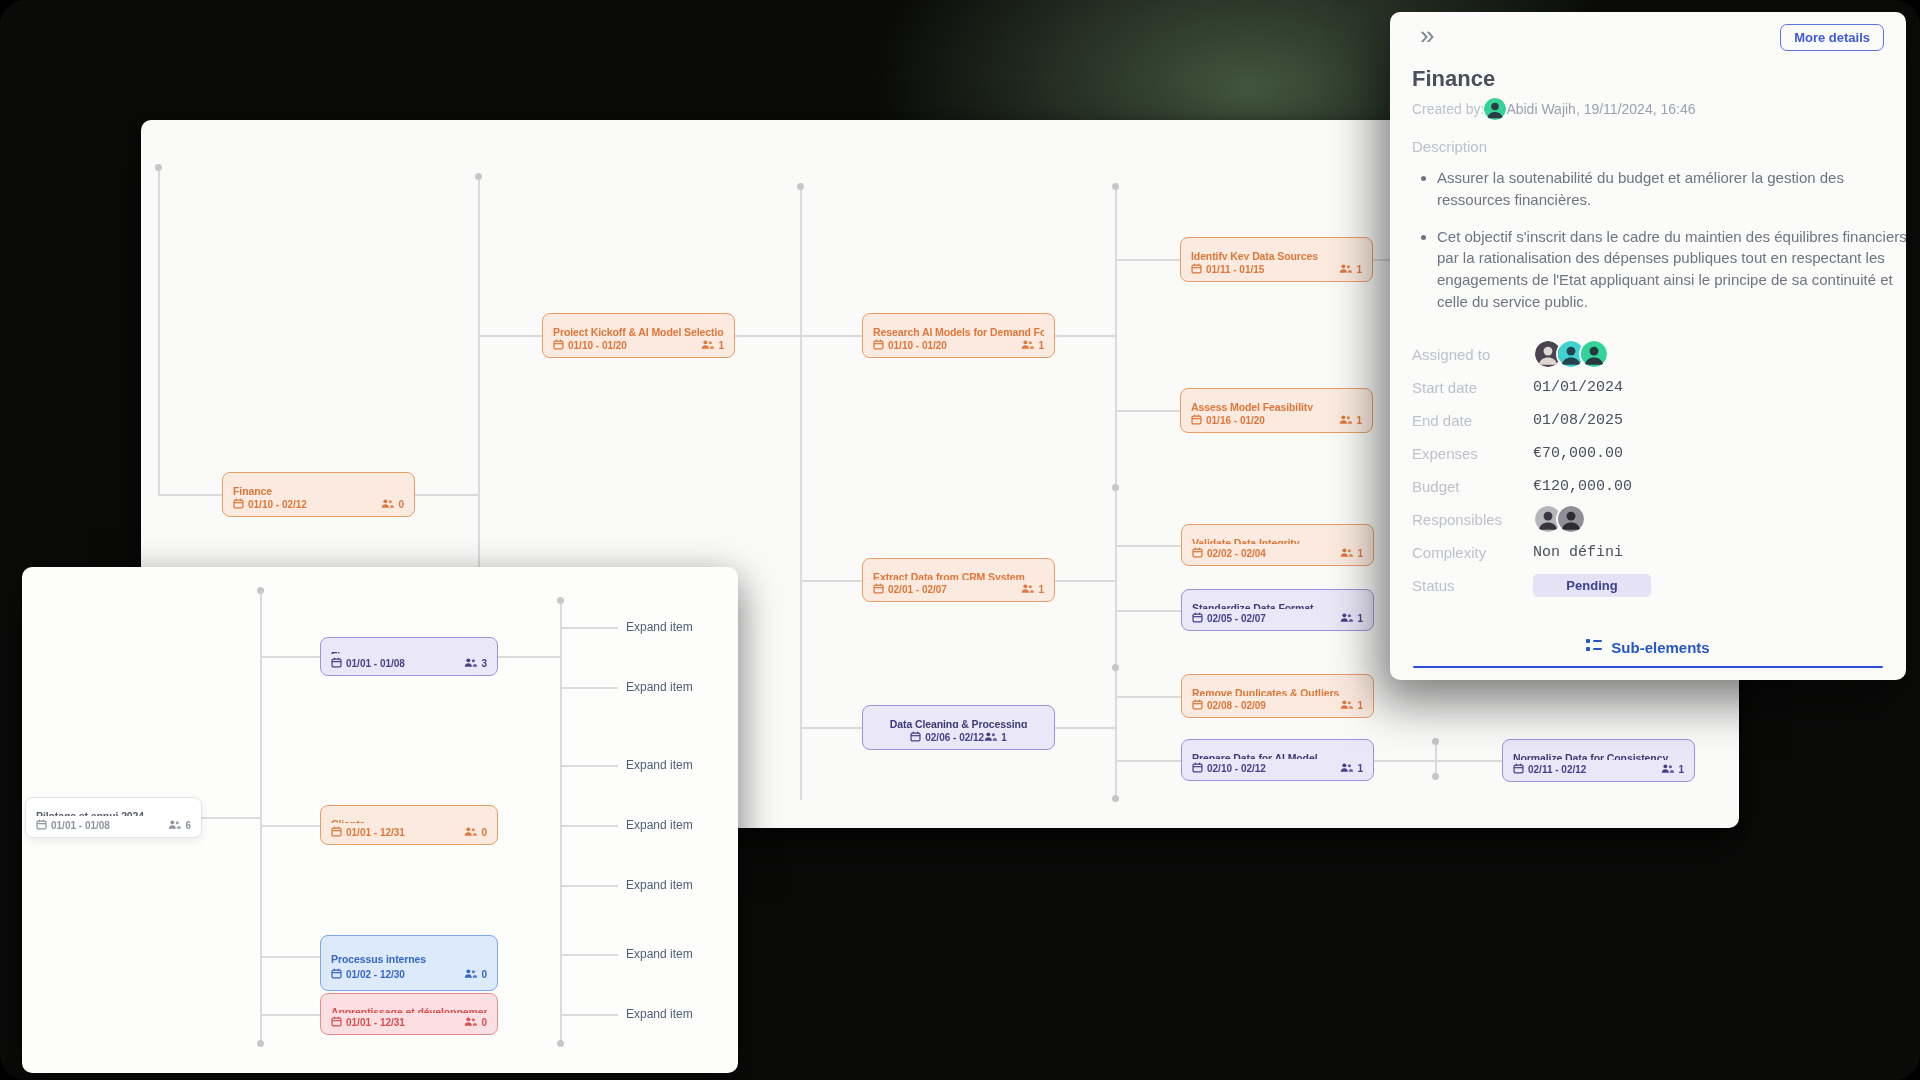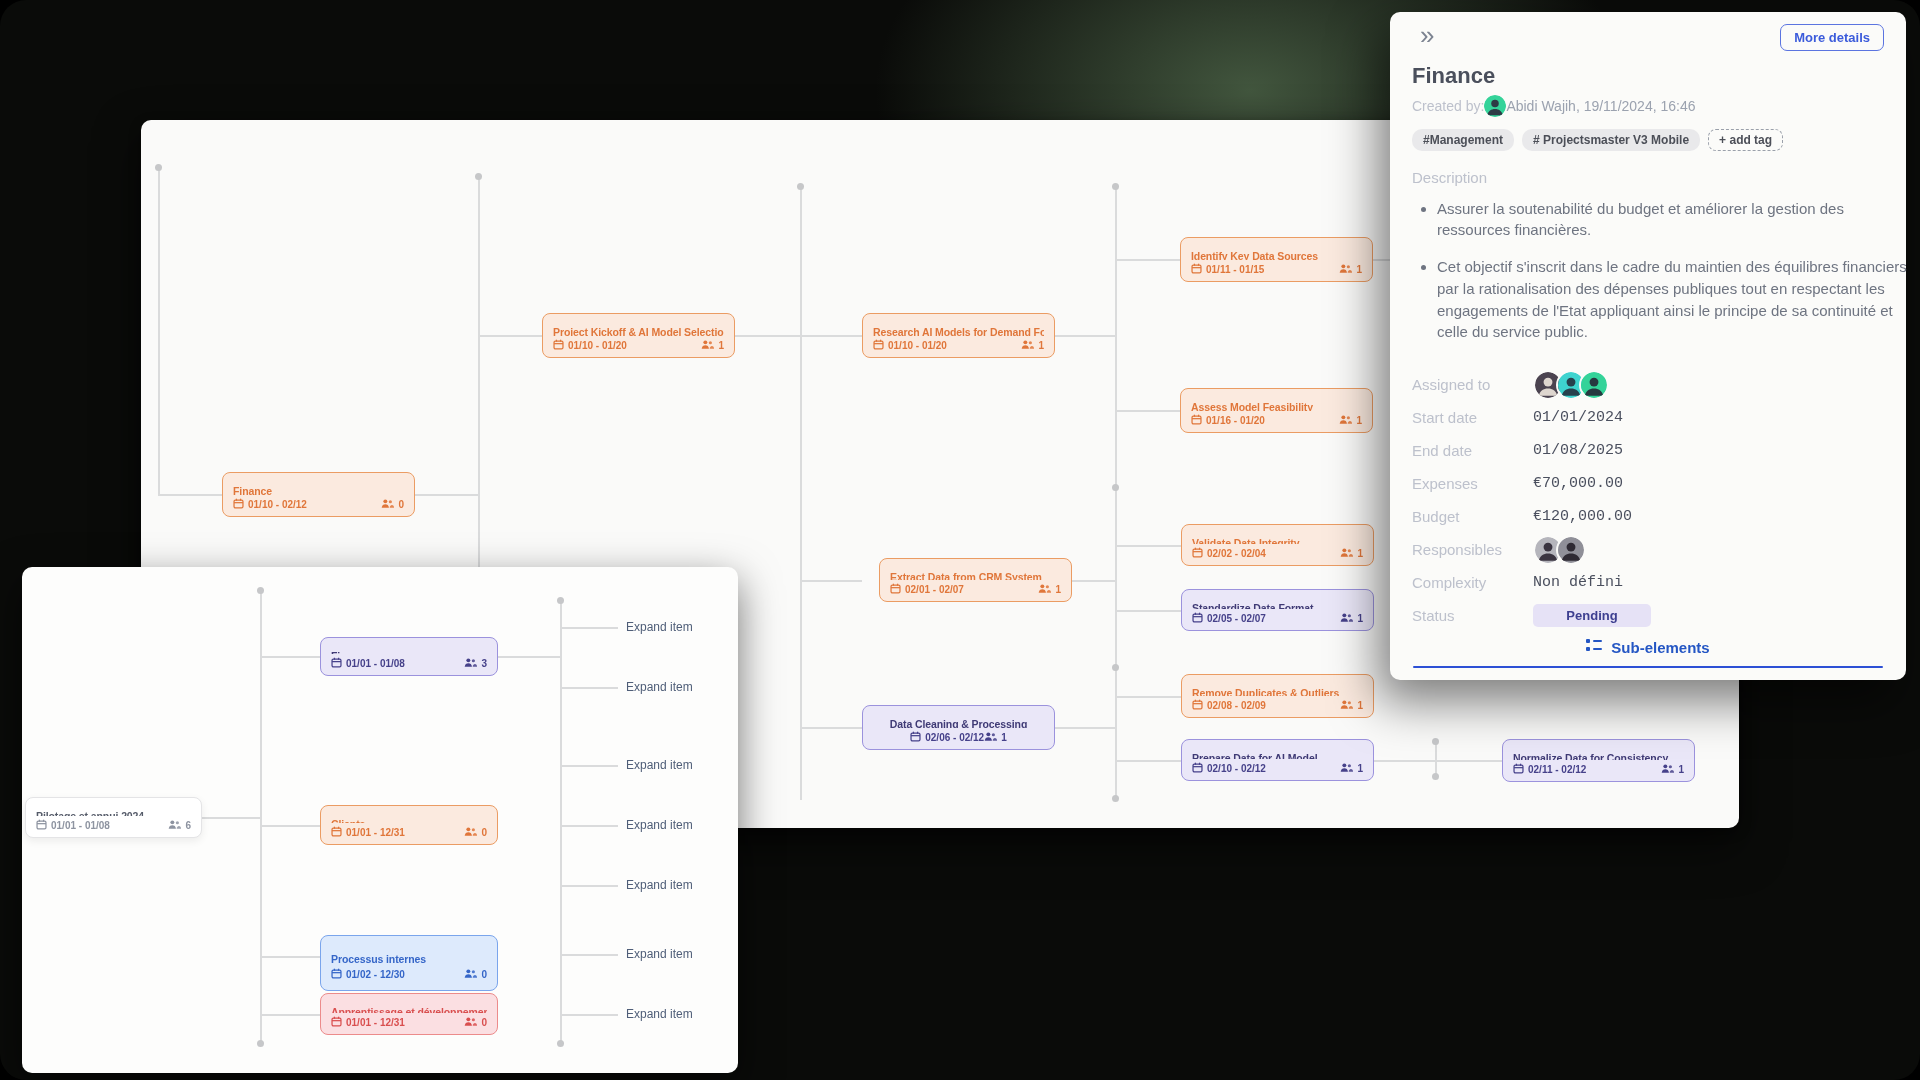--- a/index.html
+++ b/index.html
@@ -208,21 +208,21 @@
               <span><svg width="13" height="11" viewBox="0 0 18 14" fill="currentColor">
                   <circle cx="6" cy="4" r="2.7"></circle>
                   <path d="M1 13c.3-3.2 2.3-4.8 5-4.8s4.7 1.6 5 4.8z"></path>
                   <circle cx="13" cy="4.6" r="2.2" opacity=".85"></circle>
                   <path d="M12 13c.3-2.4 1.6-3.8 3.2-3.8 1.3 0 2.4 1 2.8 2.7V13z" opacity=".85"></path>
                 </svg></span>
               <span>1</span>
             </span>
           </div>
         </div>
-        <div class="node orange" style="left: 721px; top: 438px; width: 193px; height: 44px; margin-left: 17px;">
+        <div class="node orange" style="left: 721px; top: 438px; width: 193px; height: 44px;">
           <div class="ttl">Extract Data from CRM System</div>
           <div class="meta">
             <span class="mitem">
               <span><svg width="11" height="11" viewBox="0 0 16 16" fill="none" stroke="currentColor" stroke-width="1.8">
                   <rect x="1.5" y="3" width="13" height="11.5" rx="2"></rect>
                   <line x1="1.5" y1="6.8" x2="14.5" y2="6.8"></line>
                   <line x1="5" y1="1" x2="5" y2="4"></line>
                   <line x1="11" y1="1" x2="11" y2="4"></line>
                 </svg></span>
               <span>02/01 - 02/07</span>
@@ -533,25 +533,20 @@
     <h1>Finance</h1>
     <div class="created-row">
       <span class="created-label">Created by:</span>
       <span class="av small" id="creator-avatar"><svg width="100%" height="100%" viewBox="0 0 24 24">
             <circle cx="12" cy="12" r="12" fill="#34d399"></circle>
             <circle cx="12" cy="9.3" r="4.1" fill="#2e3b46"></circle>
             <path d="M3.5 22c1-4.6 4.3-6.8 8.5-6.8s7.5 2.2 8.5 6.8z" fill="#2e3b46"></path>
           </svg></span>
       <span class="created-value">Abidi Wajih, 19/11/2024, 16:46</span>
     </div>
-    <div class="tags-row" id="tags-row">
-        <span class="tag">#Management</span>
-        <span class="tag"># Projectsmaster V3 Mobile</span>
-      <span class="add-tag">+ add tag</span>
-    </div>
     <div class="desc-label">Description</div>
     <ul class="desc-list" id="desc-list">
         <li>Assurer la soutenabilité du budget et améliorer la gestion des ressources financières.</li>
         <li>Cet objectif s'inscrit dans le cadre du maintien des équilibres financiers par la rationalisation des dépenses publiques tout en respectant les engagements de l'Etat appliquant ainsi le principe de sa continuité et celle du service public.</li>
       </ul>
     <div class="fields" id="fields">
         <div class="frow">
           <span class="flabel">Assigned to</span>
           <span class="avatars">
             <span class="av"><svg width="100%" height="100%" viewBox="0 0 24 24">

